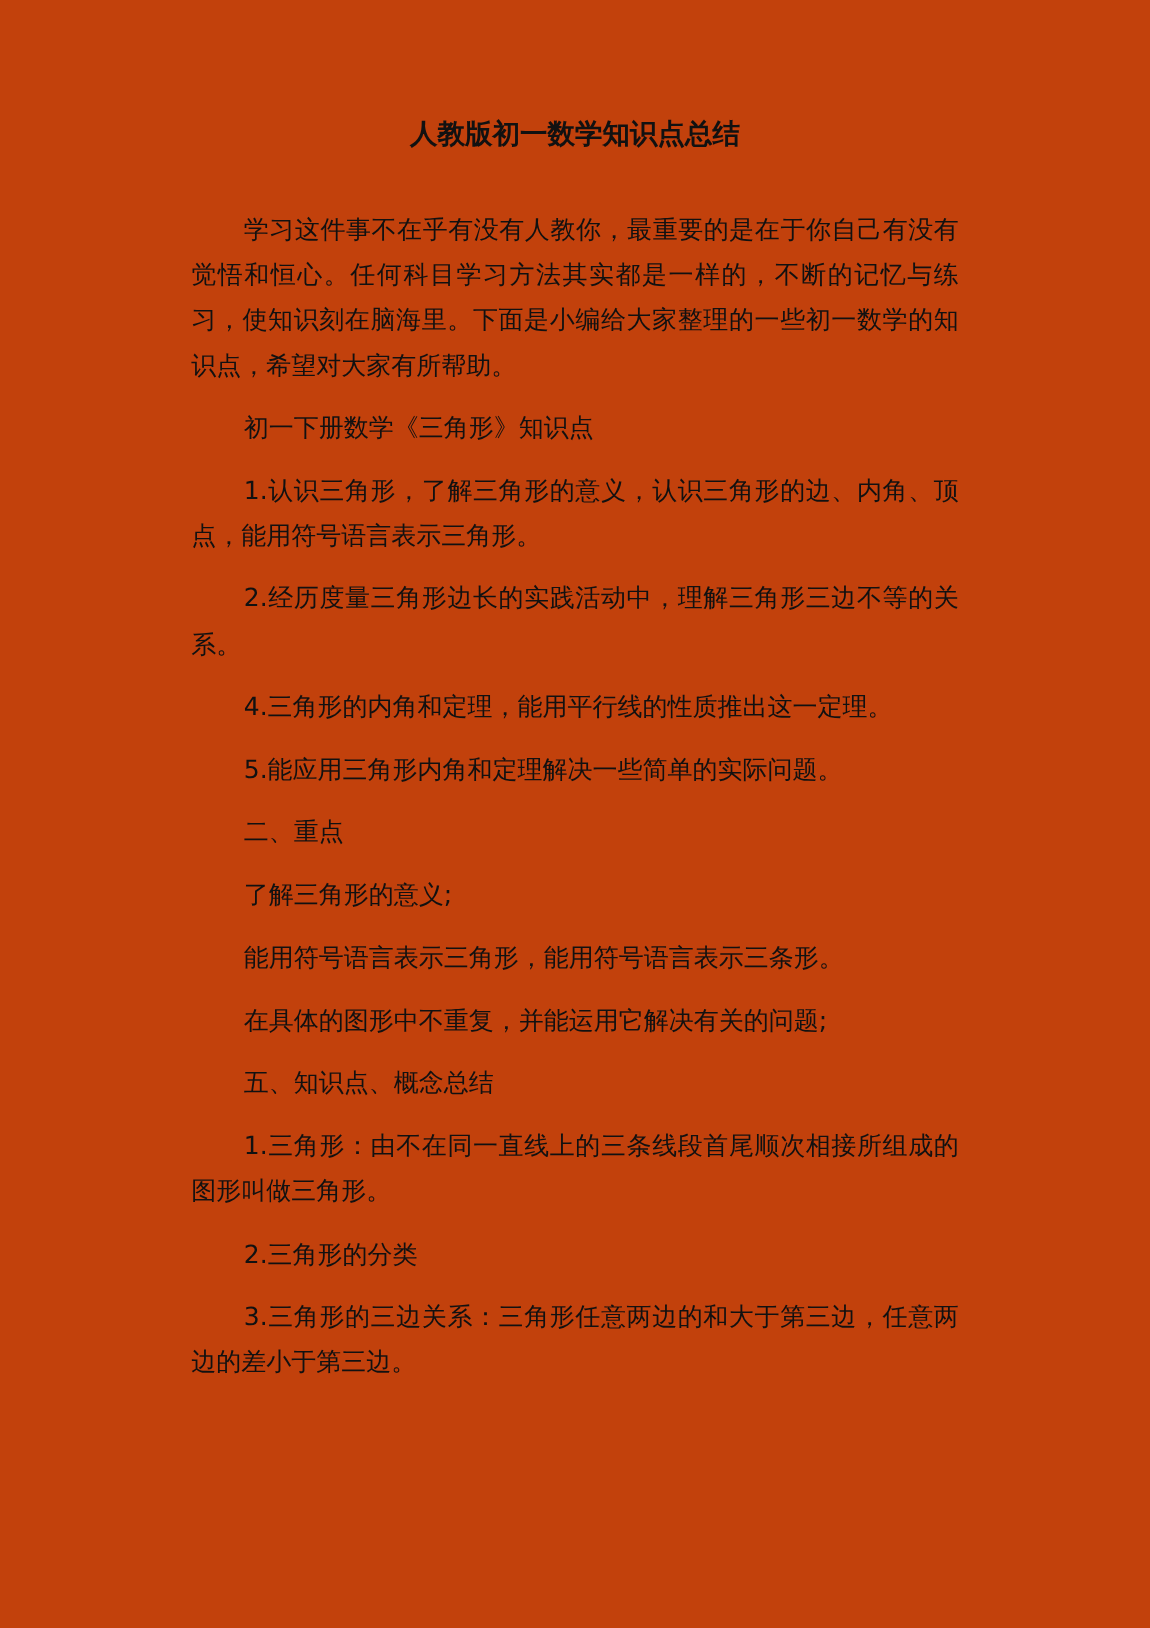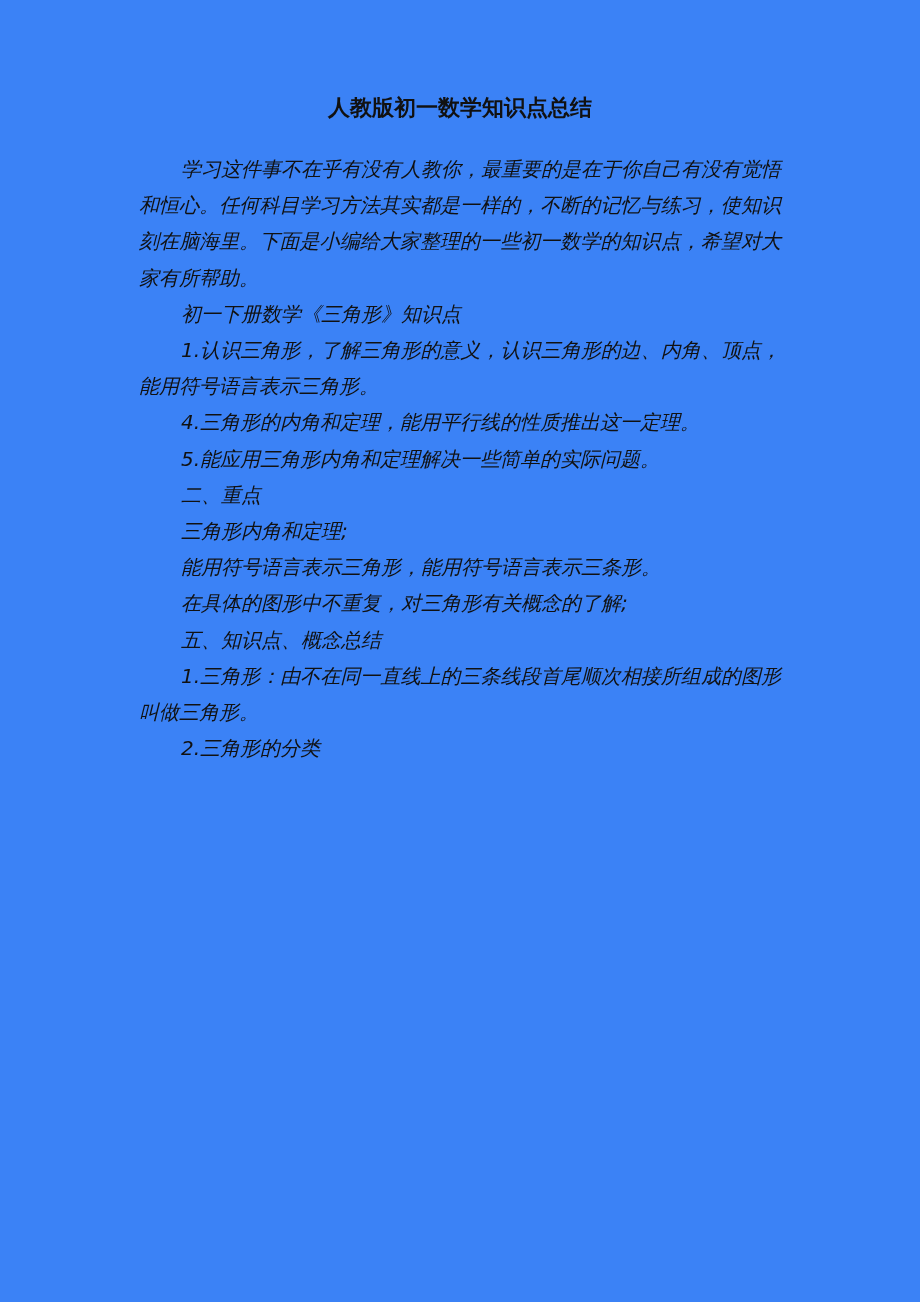--- a/index.html
+++ b/index.html
@@ -1,36 +1,38 @@
 <!DOCTYPE html>
 <html><head>
 <meta charset="utf-8">
 <style>
   html, body { margin: 0; padding: 0; background: #ffffff; }
   body { width: 920px; height: 1302px; position: relative; overflow: hidden;
          font-family: "DejaVu Sans", "Liberation Sans", sans-serif; color: #111111; }
-  .page { position: absolute; left: 0; top: 0; width: 920px; height: 1302px; background: #3b82f6; }
+  .page { position: absolute; left: 0; top: 0; width: 920px; height: 1302px; background: #c2410c; }
   .title { position: absolute; left: 0; width: 920px; top: 92px; text-align: center;
            font-size: 22px; font-weight: bold; line-height: 32px; letter-spacing: 0px; }
   .body { position: absolute; left: 139px; top: 151px; width: 642px; }
-  .p { margin: 0; font-size: 20px; line-height: 36.2px; text-align: justify; text-indent: 42px;
-       word-break: break-all; font-style: italic; }
+  .p { margin: 14px; font-size: 20px; line-height: 36.2px; text-align: justify; text-indent: 42px;
+       word-break: break-all; }
 </style>
 </head>
 <body>
 
 <div class="page">
   <div class="title">人教版初一数学知识点总结</div>
   <div class="body">
     <p class="p">学习这件事不在乎有没有人教你，最重要的是在于你自己有没有觉悟和恒心。任何科目学习方法其实都是一样的，不断的记忆与练习，使知识刻在脑海里。下面是小编给大家整理的一些初一数学的知识点，希望对大家有所帮助。</p>
     <p class="p">初一下册数学《三角形》知识点</p>
     <p class="p">1.认识三角形，了解三角形的意义，认识三角形的边、内角、顶点，能用符号语言表示三角形。</p>
+    <p class="p">2.经历度量三角形边长的实践活动中，理解三角形三边不等的关系。</p>
     <p class="p">4.三角形的内角和定理，能用平行线的性质推出这一定理。</p>
     <p class="p">5.能应用三角形内角和定理解决一些简单的实际问题。</p>
     <p class="p">二、重点</p>
-    <p class="p">三角形内角和定理;</p>
+    <p class="p">了解三角形的意义;</p>
     <p class="p">能用符号语言表示三角形，能用符号语言表示三条形。</p>
-    <p class="p">在具体的图形中不重复，对三角形有关概念的了解;</p>
+    <p class="p">在具体的图形中不重复，并能运用它解决有关的问题;</p>
     <p class="p">五、知识点、概念总结</p>
     <p class="p">1.三角形：由不在同一直线上的三条线段首尾顺次相接所组成的图形叫做三角形。</p>
     <p class="p">2.三角形的分类</p>
+    <p class="p">3.三角形的三边关系：三角形任意两边的和大于第三边，任意两边的差小于第三边。</p>
   </div>
 </div>
 
 </body></html>

